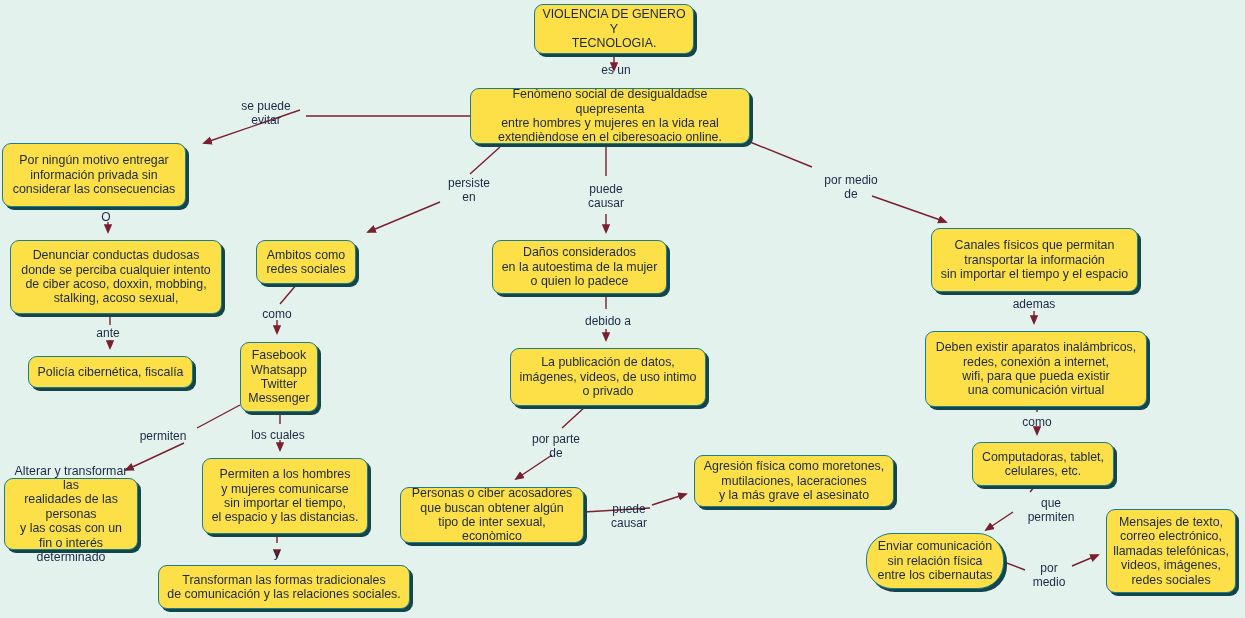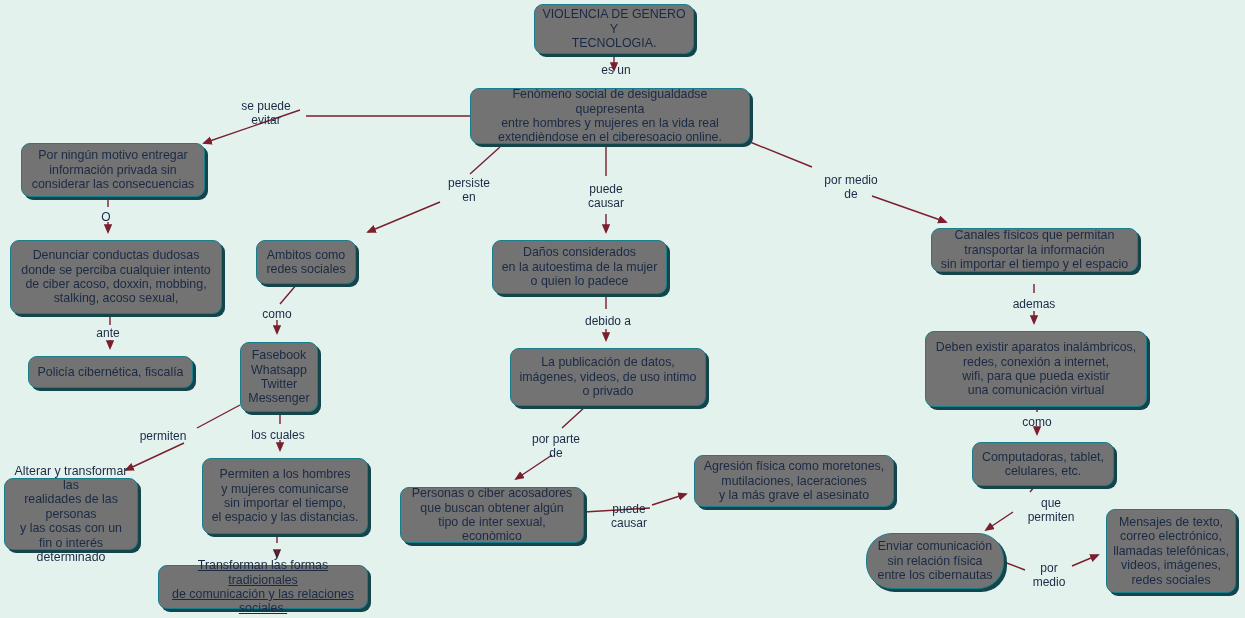--- a/index.html
+++ b/index.html
@@ -19,21 +19,21 @@
     position: absolute;
     left: 0;
     top: 0;
     width: 1245px;
     height: 618px;
     pointer-events: none;
   }
   .node {
     position: absolute;
     box-sizing: border-box;
-    background: #737373;
+    background: #fde047;
     border: 1.6px solid #1a7d8c;
     border-radius: 9px;
     box-shadow: 3px 3px 0 0 #13454b;
     color: #1b2a44;
     font-size: 12.4px;
     line-height: 14.4px;
     text-align: center;
     display: flex;
     align-items: center;
     justify-content: center;
@@ -82,21 +82,21 @@
         <path d="M 1004 562 L 1025 570 M 1072 566 L 1098 555" stroke="#7a1f2e" stroke-width="1.4" fill="none" marker-end="url(#arrowhead)"></path>
       </g>
   </svg>
   <div id="node-layer">
       <div class="node" style="left: 534px; top: 4px; width: 160px; height: 50px;">VIOLENCIA DE GENERO
 Y
 TECNOLOGIA.</div>
       <div class="node" style="left: 470px; top: 88px; width: 280px; height: 56px;">Fenòmeno social de desigualdadse quepresenta
 entre hombres y mujeres en la vida real
 extendièndose en el ciberesoacio online.</div>
-      <div class="node" style="left: 21px; top: 143px; width: 184px; height: 54px;">Por ningún motivo entregar
+      <div class="node" style="left: 2px; top: 143px; width: 184px; height: 64px;">Por ningún motivo entregar
 información privada sin
 considerar las consecuencias</div>
       <div class="node" style="left: 10px; top: 240px; width: 212px; height: 74px;">Denunciar conductas dudosas
 donde se perciba cualquier intento
 de ciber acoso, doxxin, mobbing,
 stalking,  acoso sexual,</div>
       <div class="node" style="left: 28px; top: 356px; width: 165px; height: 32px;">Policía cibernética, fiscalía</div>
       <div class="node" style="left: 256px; top: 240px; width: 100px; height: 44px;">Ambitos como
 redes sociales</div>
       <div class="node" style="left: 240px; top: 342px; width: 78px; height: 70px;">Fasebook
@@ -104,35 +104,35 @@
 Twitter
 Messenger</div>
       <div class="node" style="left: 4px; top: 478px; width: 134px; height: 72px;">Alterar y transformar las
 realidades de las personas
 y las cosas con un
 fin o interés determinado</div>
       <div class="node" style="left: 202px; top: 458px; width: 166px; height: 76px;">Permiten a los hombres
 y mujeres comunicarse
 sin importar el tiempo,
 el espacio y las distancias.</div>
-      <div class="node" style="left: 158px; top: 565px; width: 210px; height: 44px; text-decoration: underline;">Transforman las formas tradicionales
+      <div class="node" style="left: 158px; top: 565px; width: 252px; height: 44px;">Transforman las formas tradicionales
 de comunicación y las relaciones sociales.</div>
       <div class="node" style="left: 492px; top: 240px; width: 175px; height: 54px;">Daños considerados
 en la autoestima de la mujer
 o quien lo padece</div>
       <div class="node" style="left: 510px; top: 348px; width: 196px; height: 58px;">La publicación de datos,
 imágenes, videos, de uso intimo
 o privado</div>
       <div class="node" style="left: 400px; top: 487px; width: 184px; height: 56px;">Personas o ciber acosadores
 que buscan obtener algún
 tipo de inter sexual, econòmico</div>
       <div class="node" style="left: 694px; top: 455px; width: 200px; height: 52px;">Agresión física como moretones,
 mutilaciones, laceraciones
 y la más grave el asesinato</div>
-      <div class="node" style="left: 931px; top: 228px; width: 207px; height: 44px;">Canales físicos que permitan
+      <div class="node" style="left: 931px; top: 228px; width: 207px; height: 64px;">Canales físicos que permitan
 transportar la información
 sin importar el tiempo y el espacio</div>
       <div class="node" style="left: 925px; top: 331px; width: 222px; height: 76px;">Deben existir aparatos  inalámbricos,
 redes, conexión  a internet,
 wifi, para que pueda existir
 una comunicación virtual</div>
       <div class="node" style="left: 972px; top: 442px; width: 142px; height: 44px;">Computadoras, tablet,
 celulares, etc.</div>
       <div class="node" style="left: 866px; top: 533px; width: 138px; height: 56px; border-radius: 26px;">Enviar comunicación
 sin relación física

